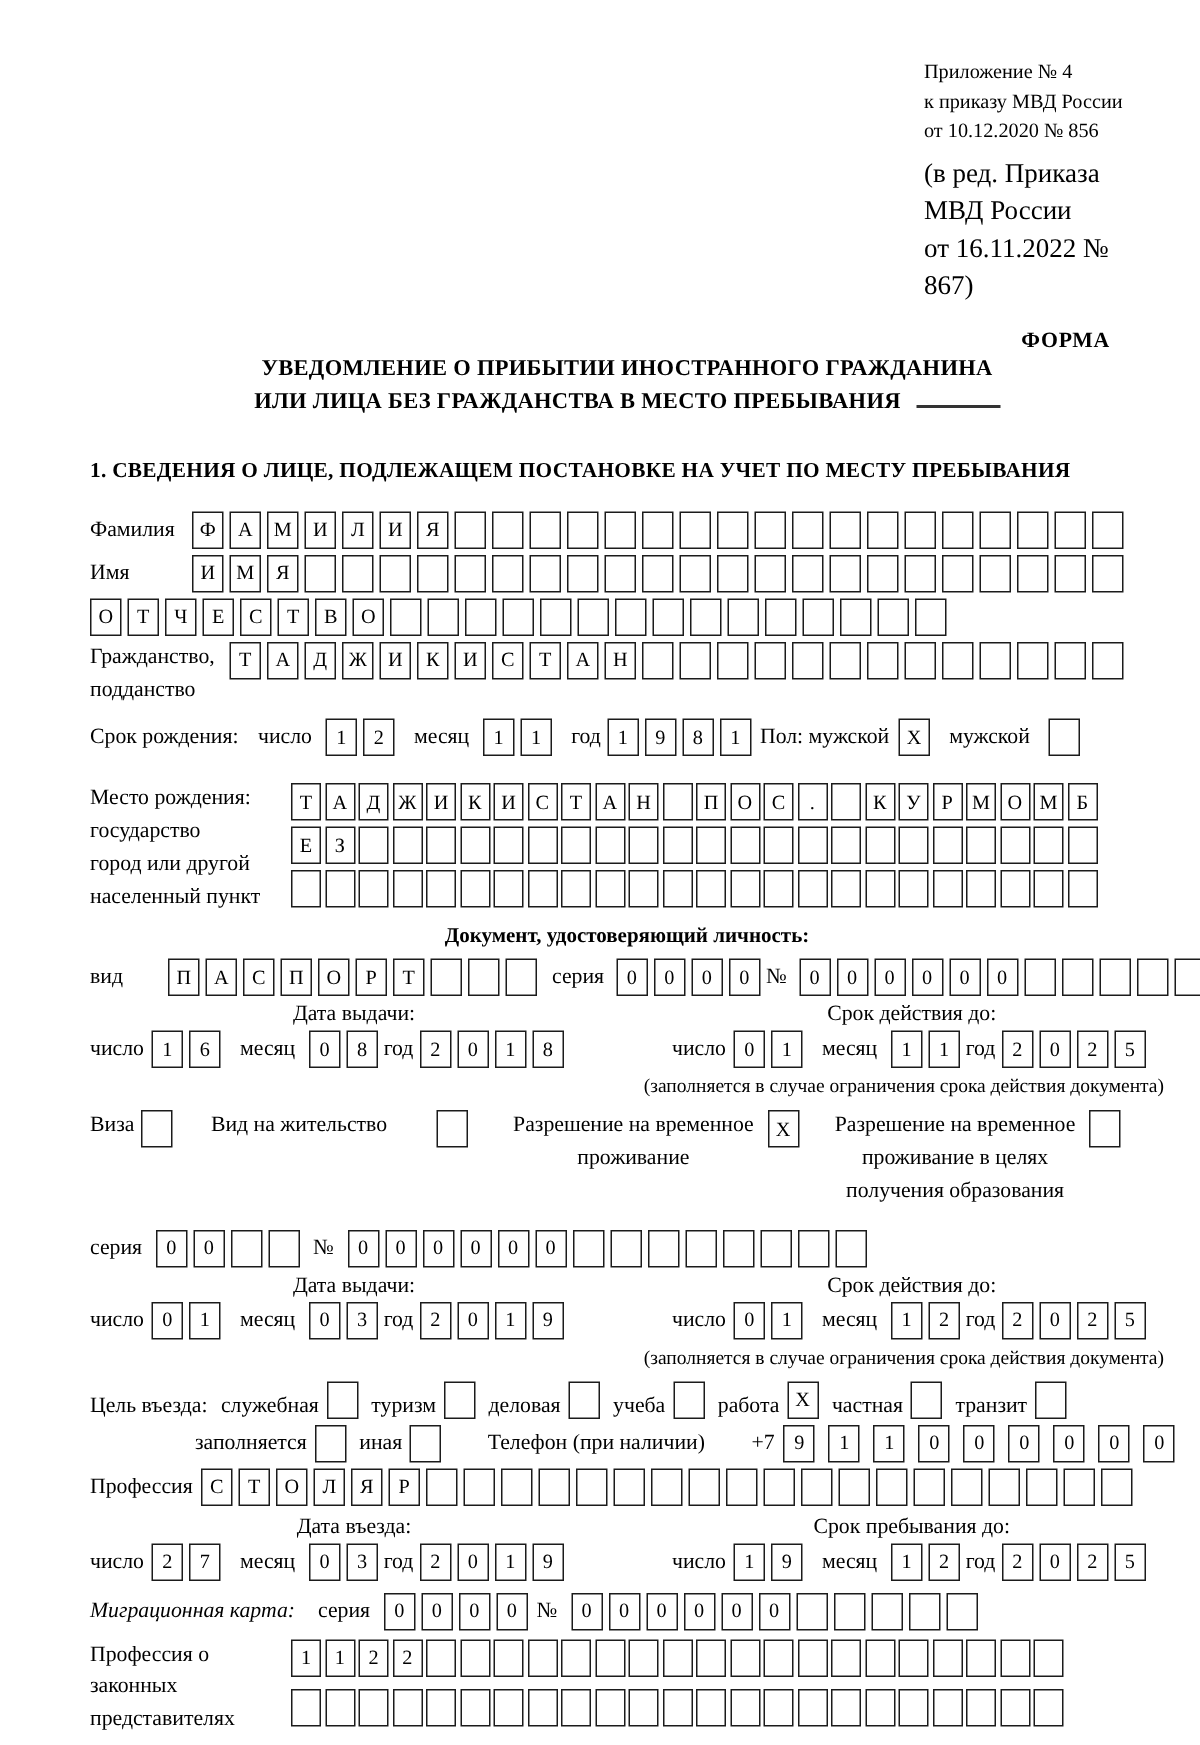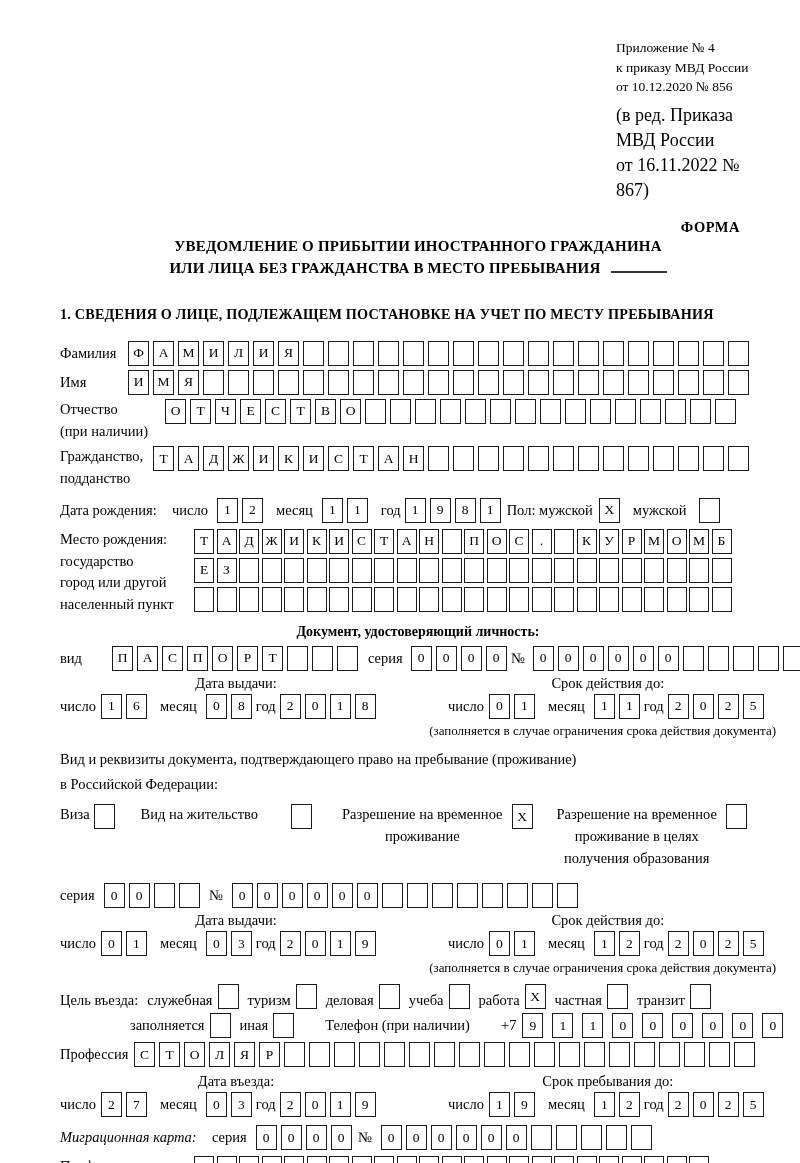--- a/index.html
+++ b/index.html
@@ -126,24 +126,20 @@
         <span class="box"></span>
         <span class="box"></span>
         <span class="box"></span>
         <span class="box"></span>
         <span class="box"></span>
         <span class="box"></span>
       </span>
   </div>
 
   <div class="row top">
-    <span class="mllabel w105">
-      <div>Отчество</div>
-      <div>(при наличии)</div>
-    </span>
     <span class="boxes">
         <span class="box">О</span>
         <span class="box">Т</span>
         <span class="box">Ч</span>
         <span class="box">Е</span>
         <span class="box">С</span>
         <span class="box">Т</span>
         <span class="box">В</span>
         <span class="box">О</span>
         <span class="box"></span>
@@ -191,21 +187,21 @@
         <span class="box"></span>
         <span class="box"></span>
         <span class="box"></span>
         <span class="box"></span>
         <span class="box"></span>
         <span class="box"></span>
       </span>
   </div>
 
   <div class="row" style="margin-top:8px;">
-    <span class="lbl" style="width:112px;">Дата рождения:</span>
+    <span class="lbl" style="width:112px;">Срок рождения:</span>
     <span class="lbl">число</span>
     <span class="boxes gap">
         <span class="box">1</span>
         <span class="box">2</span>
       </span>
     <span class="lbl gap">месяц</span>
     <span class="boxes gap">
         <span class="box">1</span>
         <span class="box">1</span>
       </span>
@@ -215,21 +211,21 @@
         <span class="box">9</span>
         <span class="box">8</span>
         <span class="box">1</span>
       </span>
     <span class="lbl" style="margin-left:2px;">Пол: мужской</span>
     <span class="box" style="margin-left:6px;">X</span>
     <span class="lbl gap">мужской</span>
     <span class="box" style="margin-left:12px;"></span>
   </div>
 
-  <div class="row top" style="margin-top:6px;">
+  <div class="row top" style="margin-top:18px;">
     <span class="mllabel w132">
       <div>Место рождения:</div>
       <div>государство</div>
       <div>город или другой</div>
       <div>населенный пункт</div>
     </span>
     <span class="boxcol">
       <span class="boxes compact">
           <span class="box">Т</span>
           <span class="box">А</span>
@@ -391,24 +387,20 @@
             <span class="box">2</span>
             <span class="box">0</span>
             <span class="box">2</span>
             <span class="box">5</span>
           </span>
       </div>
     </div>
   </div>
   <div class="note-right">(заполняется в случае ограничения срока действия документа)</div>
 
-  <div class="para">
-    <div>Вид и реквизиты документа, подтверждающего право на пребывание (проживание)</div>
-    <div>в Российской Федерации:</div>
-  </div>
 
   <div class="cbrow">
     <span class="cbitem">
       <span class="clabel">Виза</span>
       <span class="box" style="margin-left:4px;"></span>
     </span>
     <span class="cbitem" style="margin-left:22px;gap:24px;">
       <span class="clabel">Вид на жительство</span>
       <span class="box"></span>
     </span>

